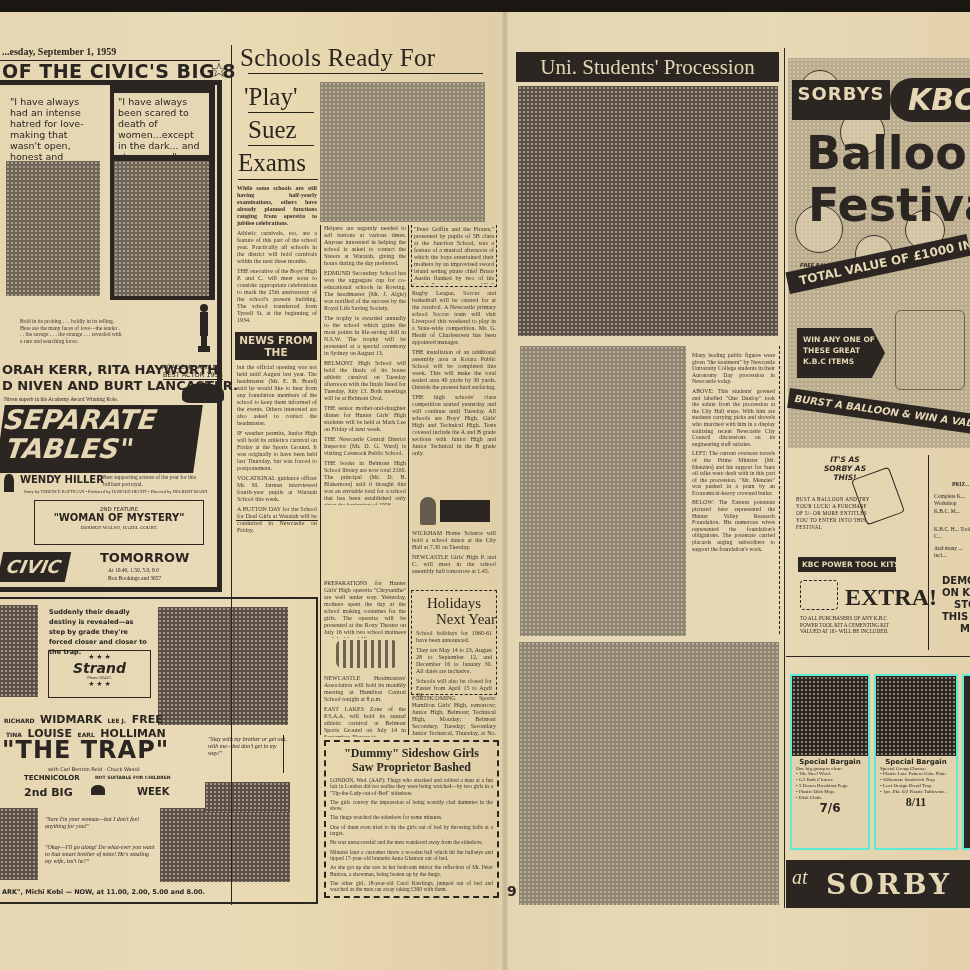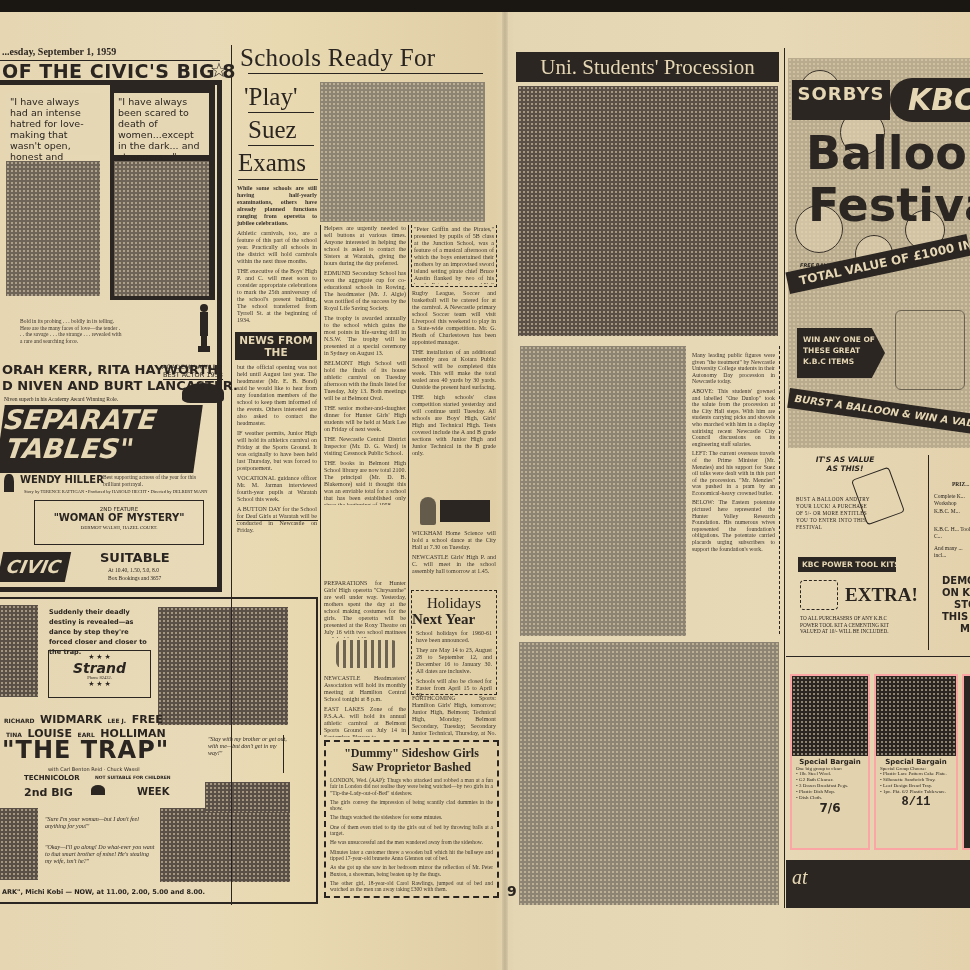--- a/index.html
+++ b/index.html
@@ -36,21 +36,21 @@
   .schools-head { left: 240px; top: 44px; font-size: 25px; letter-spacing: 0.3px; text-align: right; }
   .play-head { font-size: 25px; line-height: 30px; }
   .article { font-size: 6px; line-height: 7px; color: #3a332c; text-align: justify; overflow: hidden; }
   .article p { margin-bottom: 3px; }
   .news-box { left: 235px; top: 332px; width: 82px; height: 28px; background: #2b2622; color: #e6d7b4; font-family: "DejaVu Sans", sans-serif; font-weight: bold; font-size: 10.5px; line-height: 12px; text-align: center; padding-top: 2px; }
   .holidays-box { left: 411px; top: 590px; width: 86px; height: 105px; border: 1px dashed #2a2520; }
   .dummy-box { left: 324px; top: 740px; width: 175px; height: 158px; border: 2px dashed #2a2520; padding: 4px; }
   .uni-head { left: 516px; top: 52px; width: 263px; height: 30px; background: #2b2622; color: #e6d7b4; font-size: 21px; text-align: center; line-height: 30px; }
   .kbc-pill { left: 890px; top: 78px; width: 80px; height: 44px; background: #2b2622; border-radius: 40px 0 0 40px; color: #e6d7b4; font-family: "DejaVu Sans", sans-serif; font-weight: bold; font-style: italic; font-size: 30px; line-height: 44px; padding-left: 18px; }
   .balloon { position: absolute; border: 1px solid #3a332c; border-radius: 50%; background: rgba(230,215,180,0.55); }
-  .bargain { border: 2px solid #fca5a5; }
+  .bargain { border: 2px solid #5eead4; }
   .bargain-body { background: #e2d3ae; padding: 2px 4px; }
   .sorbys-band { left: 786px; top: 860px; width: 184px; height: 48px; background: #2b2622; color: #e6d7b4; }
   .page-num { left: 507px; top: 883px; font-family: "DejaVu Sans", sans-serif; font-weight: bold; font-size: 14px; }
 </style>
 </head>
 <body>
 
 <div class="paper"></div>
 <div class="fold"></div>
 
@@ -94,27 +94,27 @@
 <div class="abs" style="left:20px;top:474px;font-family:'DejaVu Sans',sans-serif;font-weight:bold;font-size:10px;">WENDY HILLER</div>
 <div class="abs small-text" style="left:103px;top:474px;width:95px;">Best supporting actress of the year for this brilliant portrayal.</div>
 <div class="abs" style="left:24px;top:489px;font-size:4.5px;">Story by TERENCE RATTIGAN • Produced by HAROLD HECHT • Directed by DELBERT MANN</div>
 
 <div class="abs woman-box">
   <div style="font-size:5.5px;margin-top:5px;">2ND FEATURE</div>
   <div style="font-size:10px;font-weight:bold;">"WOMAN OF MYSTERY"</div>
   <div style="font-size:5px;margin-top:2px;font-family:'Liberation Serif',serif;">DERMOT WALSH, HAZEL COURT.</div>
 </div>
 <div class="abs civic-logo">CIVIC</div>
-<div class="abs" style="left:100px;top:550px;font-family:'DejaVu Sans',sans-serif;font-weight:bold;font-size:13px;">SUITABLE</div>
+<div class="abs" style="left:100px;top:550px;font-family:'DejaVu Sans',sans-serif;font-weight:bold;font-size:13px;">TOMORROW</div>
 <div class="abs" style="left:108px;top:567px;font-size:5.5px;">At 10.40, 1.50, 5.0, 8.0</div>
 <div class="abs" style="left:108px;top:575px;font-size:5.5px;">Box Bookings and 3657</div>
 
 <div class="abs trap-frame"></div>
 <div class="abs halftone" style="left:0;top:605px;width:38px;height:92px;"></div>
-<div class="abs" style="left:49px;top:607px;width:102px;font-family:'DejaVu Sans',sans-serif;font-size:6.5px;line-height:10px;font-weight:bold;">Suddenly their deadly destiny is revealed—as dance by step they're forced closer and closer to the trap.</div>
+<div class="abs" style="left:49px;top:607px;width:102px;font-family:'DejaVu Sans',sans-serif;font-size:6.5px;line-height:10px;font-weight:bold;">Suddenly their deadly destiny is revealed—as step by grade they're forced closer and closer to the trap.</div>
 <div class="abs strand-box">
   <div style="font-size:7px;margin-top:2px;">★ ★ ★</div>
   <div style="font-family:'DejaVu Sans',sans-serif;font-weight:bold;font-style:italic;font-size:14px;line-height:14px;">Strand</div>
   <div style="font-size:4.5px;">Phone 82432.</div>
   <div style="font-size:7px;">★ ★ ★</div>
 </div>
 <div class="abs halftone" style="left:158px;top:607px;width:130px;height:118px;"></div>
 
 <div class="abs" style="left:4px;top:708px;font-family:'DejaVu Sans',sans-serif;font-weight:bold;white-space:nowrap;">
   <span style="font-size:6px;">RICHARD</span>
@@ -202,21 +202,21 @@
 </div>
 <div class="abs" style="left:420px;top:497px;width:16px;height:28px;background:#3a332c;opacity:0.75;border-radius:8px 8px 2px 2px;"></div>
 <div class="abs" style="left:440px;top:500px;width:50px;height:22px;background:#2b2622;"></div>
 <div class="abs article" style="left:412px;top:530px;width:84px;height:56px;">
   <p>WICKHAM Home Science will hold a school dance at the City Hall at 7.30 on Tuesday.</p>
   <p>NEWCASTLE Girls' High P. and C. will meet in the school assembly hall tomorrow at 1.45.</p>
 </div>
 
 <div class="abs holidays-box">
   <div style="font-size:15px;text-align:center;line-height:16px;margin-top:4px;">Holidays</div>
-  <div style="font-size:15px;text-align:left;line-height:16px;font-weight:bold;">Next Year</div>
+  <div style="font-size:15px;text-align:right;line-height:16px;">Next Year</div>
   <div class="article" style="padding:3px 4px 0 4px;">
     <p>School holidays for 1960-61 have been announced.</p>
     <p>They are May 14 to 23, August 28 to September 12, and December 16 to January 30. All dates are inclusive.</p>
     <p>Schools will also be closed for Easter from April 15 to April 19.</p>
   </div>
 </div>
 <div class="abs article" style="left:412px;top:695px;width:84px;height:42px;">
   <p>FORTHCOMING Sports: Hamilton Girls' High, tomorrow; Junior High, Belmont; Technical High, Monday; Belmont Secondary, Tuesday; Secondary Junior Technical, Thursday, at No. 1 Sports Ground.</p>
 </div>
 
@@ -260,26 +260,26 @@
 <div class="abs dark" style="left:792px;top:80px;width:98px;height:40px;font-family:'DejaVu Sans',sans-serif;font-weight:bold;font-size:18px;line-height:28px;text-align:center;letter-spacing:1px;">SORBYS</div>
 <div class="abs kbc-pill">KBC</div>
 <div class="abs" style="left:806px;top:128px;font-family:'DejaVu Sans',sans-serif;font-weight:bold;font-size:46px;line-height:50px;color:#2b2622;white-space:nowrap;">Balloon</div>
 <div class="abs" style="left:808px;top:180px;font-family:'DejaVu Sans',sans-serif;font-weight:bold;font-size:46px;line-height:50px;color:#2b2622;white-space:nowrap;">Festival</div>
 <div class="abs" style="left:800px;top:262px;width:52px;font-family:'DejaVu Sans',sans-serif;font-size:5px;font-style:italic;font-weight:bold;">FREE BALLOONS FOR THE CHILDREN</div>
 <div class="abs dark" style="left:790px;top:272px;width:185px;height:22px;transform:rotate(-12deg);transform-origin:left bottom;font-family:'DejaVu Sans',sans-serif;font-weight:bold;font-size:12px;line-height:22px;padding-left:12px;white-space:nowrap;overflow:hidden;">TOTAL VALUE OF £1000 IN</div>
 <div class="abs dark" style="left:797px;top:328px;width:88px;height:50px;font-family:'DejaVu Sans',sans-serif;font-weight:bold;font-size:7.5px;line-height:11px;padding:6px 6px;clip-path:polygon(0 0,85% 0,100% 50%,85% 100%,0 100%);">WIN ANY ONE OF THESE GREAT K.B.C ITEMS</div>
 <div class="abs" style="left:895px;top:310px;width:70px;height:80px;border:1px solid #3a332c;border-radius:6px;opacity:0.6;"></div>
 <div class="abs dark" style="left:790px;top:388px;width:185px;height:20px;transform:rotate(8deg);transform-origin:left top;font-family:'DejaVu Sans',sans-serif;font-weight:bold;font-style:italic;font-size:10px;line-height:20px;padding-left:6px;white-space:nowrap;overflow:hidden;">BURST A BALLOON &amp; WIN A VALUA...</div>
 
-<div class="abs" style="left:815px;top:455px;width:60px;font-family:'DejaVu Sans',sans-serif;font-weight:bold;font-style:italic;font-size:7.5px;line-height:9px;text-align:center;">IT'S AS VALUE AS THIS!</div>
+<div class="abs" style="left:815px;top:455px;width:60px;font-family:'DejaVu Sans',sans-serif;font-weight:bold;font-style:italic;font-size:7.5px;line-height:9px;text-align:center;">IT'S AS SORBY AS THIS!</div>
 <div class="abs" style="left:858px;top:472px;width:40px;height:48px;border:1px solid #2b2622;transform:rotate(-20deg);border-radius:4px;"></div>
 <div class="abs" style="left:796px;top:496px;width:75px;font-size:5.2px;line-height:7px;letter-spacing:0.3px;">BUST A BALLOON AND TRY YOUR LUCK! A PURCHASE OF 5/- OR MORE ENTITLES YOU TO ENTER INTO THIS FESTIVAL</div>
 <div class="abs dark" style="left:798px;top:557px;width:98px;height:15px;font-family:'DejaVu Sans',sans-serif;font-weight:bold;font-size:7.5px;line-height:15px;padding-left:4px;white-space:nowrap;">KBC POWER TOOL KITS</div>
 <div class="abs" style="left:800px;top:580px;width:38px;height:30px;border:1px dashed #2b2622;border-radius:4px;"></div>
-<div class="abs" style="left:845px;top:584px;font-size:19px;font-weight:bold;">EXTRA!</div>
+<div class="abs" style="left:845px;top:584px;font-size:24px;font-weight:bold;">EXTRA!</div>
 <div class="abs" style="left:800px;top:615px;width:95px;font-size:5.2px;line-height:6.5px;">TO ALL PURCHASERS OF ANY K.B.C POWER TOOL KIT A CEMENTING KIT VALUED AT 10/- WILL BE INCLUDED.</div>
 
 <div class="abs" style="left:928px;top:455px;width:1px;height:195px;background:#2a2520;"></div>
 <div class="abs" style="left:952px;top:481px;font-size:5.5px;font-weight:bold;">PRIZ...</div>
 <div class="abs" style="left:934px;top:493px;width:40px;font-size:5.5px;line-height:6.5px;">Complete K... Workshop</div>
 <div class="abs" style="left:934px;top:508px;width:40px;font-size:5.5px;line-height:6.5px;">K.B.C. M...</div>
 <div class="abs" style="left:934px;top:526px;width:40px;font-size:5.5px;line-height:6.5px;">K.B.C. H... Tool C...</div>
 <div class="abs" style="left:934px;top:545px;width:40px;font-size:5.5px;line-height:6.5px;">And many ... incl...</div>
 <div class="abs" style="left:942px;top:575px;font-family:'DejaVu Sans',sans-serif;font-weight:bold;font-size:10px;line-height:12px;">
   <div>DEMO-</div>
@@ -305,20 +305,21 @@
 </div>
 <div class="abs bargain" style="left:874px;top:674px;width:84px;height:176px;">
   <div class="halftone" style="height:80px;background-color:#2b2622;"></div>
   <div class="bargain-body" style="height:92px;">
     <div style="font-family:'DejaVu Sans',sans-serif;font-weight:bold;font-size:7px;text-align:center;">Special Bargain</div>
     <div style="font-size:5px;">Special Group Choose:</div>
     <div style="font-size:5px;line-height:6px;">• <span>Plastic Lace Pattern Cake Plate.</span></div>
     <div style="font-size:5px;line-height:6px;">• <span>Silhouette Sandwich Tray.</span></div>
     <div style="font-size:5px;line-height:6px;">• <span>Leaf Design Bread Tray.</span></div>
     <div style="font-size:5px;line-height:6px;">• <span>1pc. Pkt. 6/2 Plastic Tableware.</span></div>
-    <div style="font-family:Liberation Mono, monospace;font-weight:bold;font-size:12px;text-align:center;">8/11</div>
+    <div style="font-family:Liberation Serif, serif;font-weight:bold;font-size:12px;text-align:center;">8/11</div>
   </div>
 </div>
 <div class="abs bargain" style="left:962px;top:674px;width:12px;height:176px;background:#2b2622;"></div>
 
 <div class="abs sorbys-band">
   <span class="abs" style="left:6px;top:6px;font-style:italic;font-size:20px;">at</span>
+  <span class="abs" style="left:40px;top:8px;font-family:'DejaVu Serif',serif;font-weight:bold;font-size:28px;letter-spacing:3px;white-space:nowrap;">SORBY</span>
 </div>
 
 </body></html>

